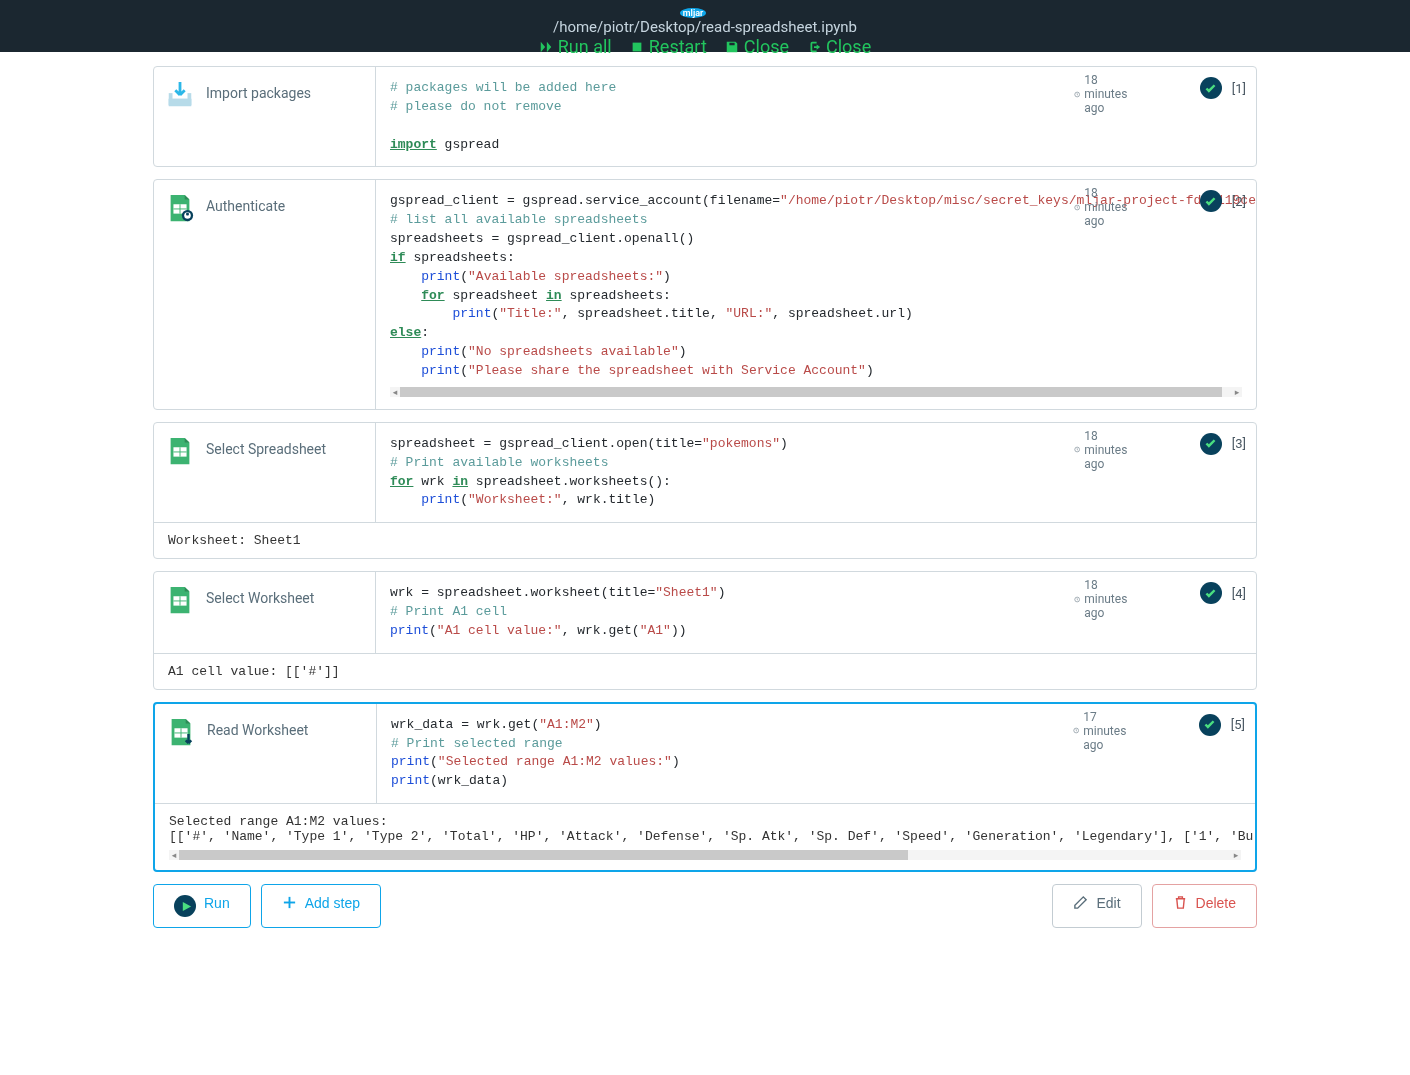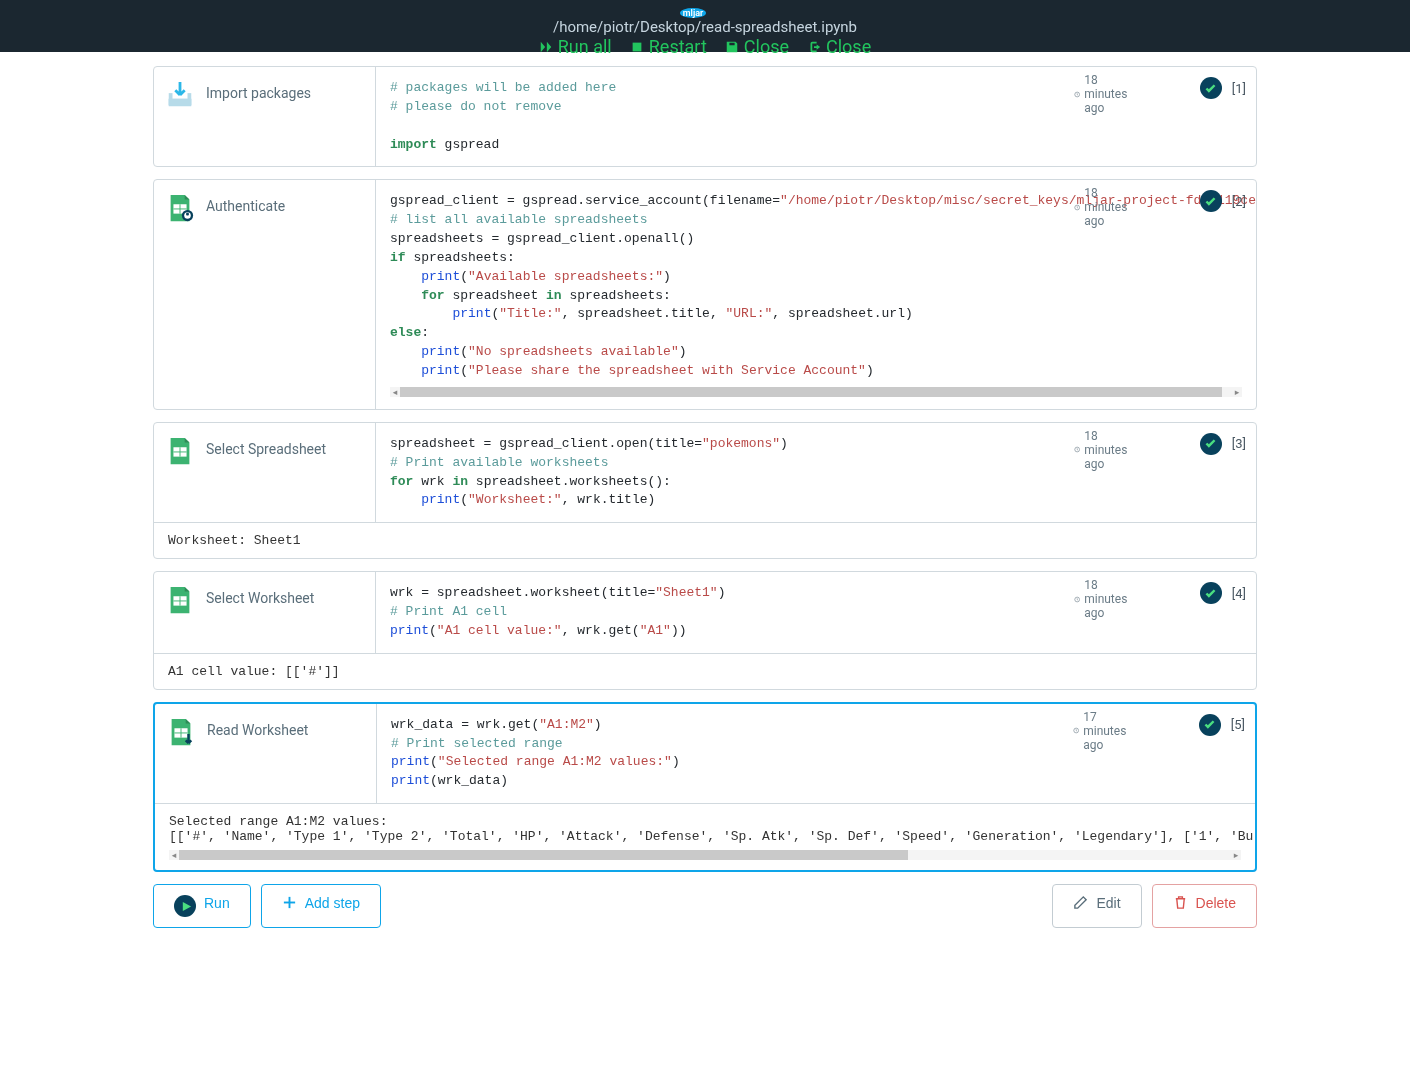--- a/index.html
+++ b/index.html
@@ -127,21 +127,21 @@
   }
 
   pre.code {
     font-family: "SFMono-Regular", Consolas, "Liberation Mono", Menlo, monospace;
     font-size: 13px;
     line-height: 1.45;
     white-space: pre;
     color: #24292e;
   }      
   .tk-cm2 { color: #5b9b9b; }
-  .tk-kw { color: #2e8b57; font-weight: 600; }
+  .tk-kw { color: #2e8b57; font-weight: 600; text-decoration: underline; }
   .tk-fn { color: #1d4ed8; }
   .tk-str { color: #b94a48; }
 
   .cell-output {
     border-top: 1px solid #d1d9de;
     padding: 10px 14px;
     overflow-x: auto;
   }
   .cell-output pre {
     font-family: "SFMono-Regular", Consolas, "Liberation Mono", Menlo, monospace;

